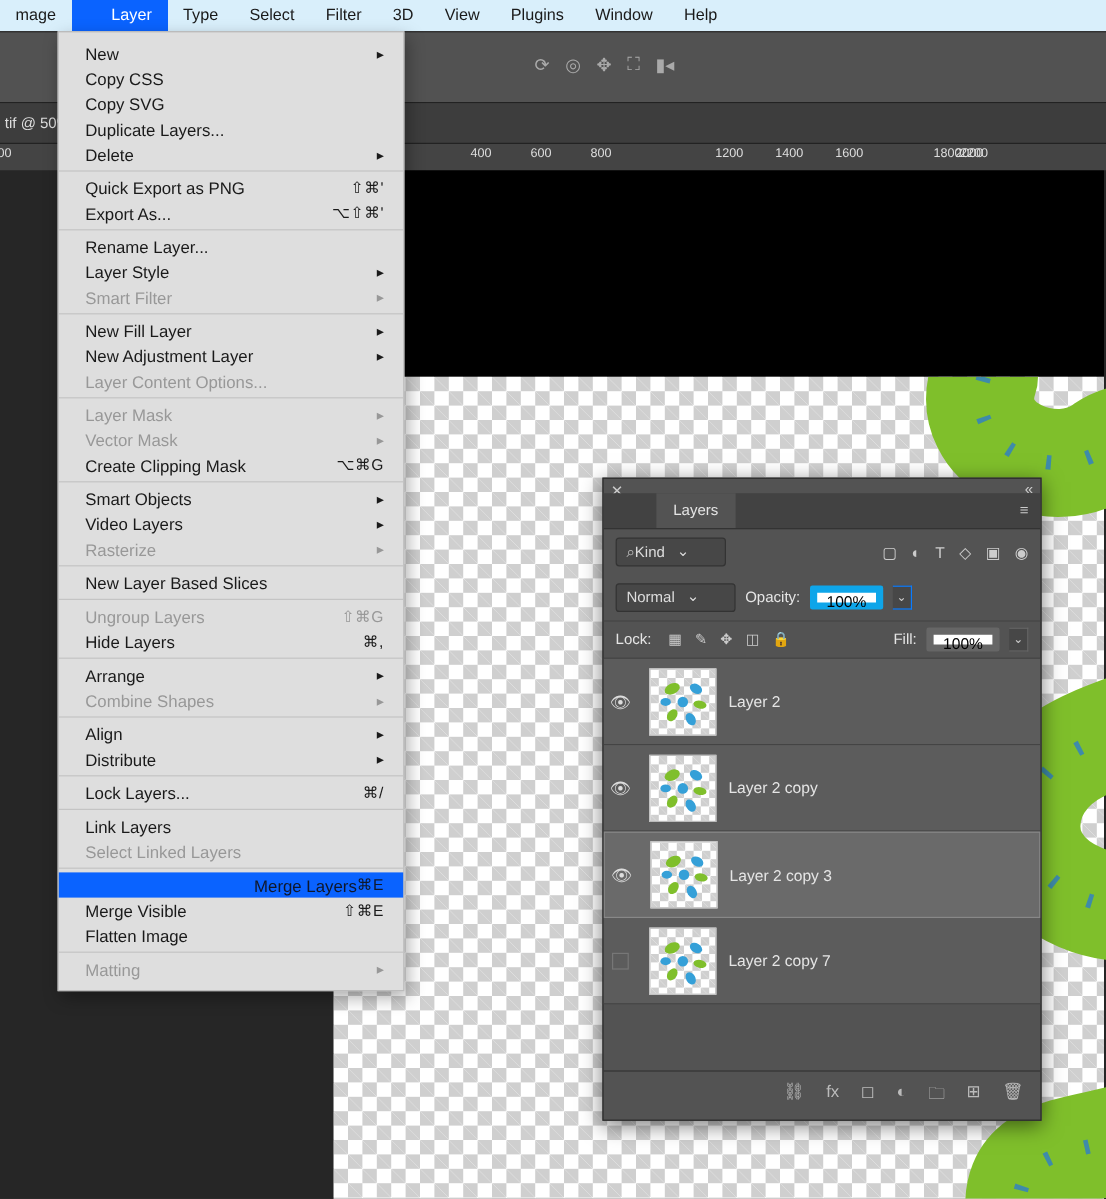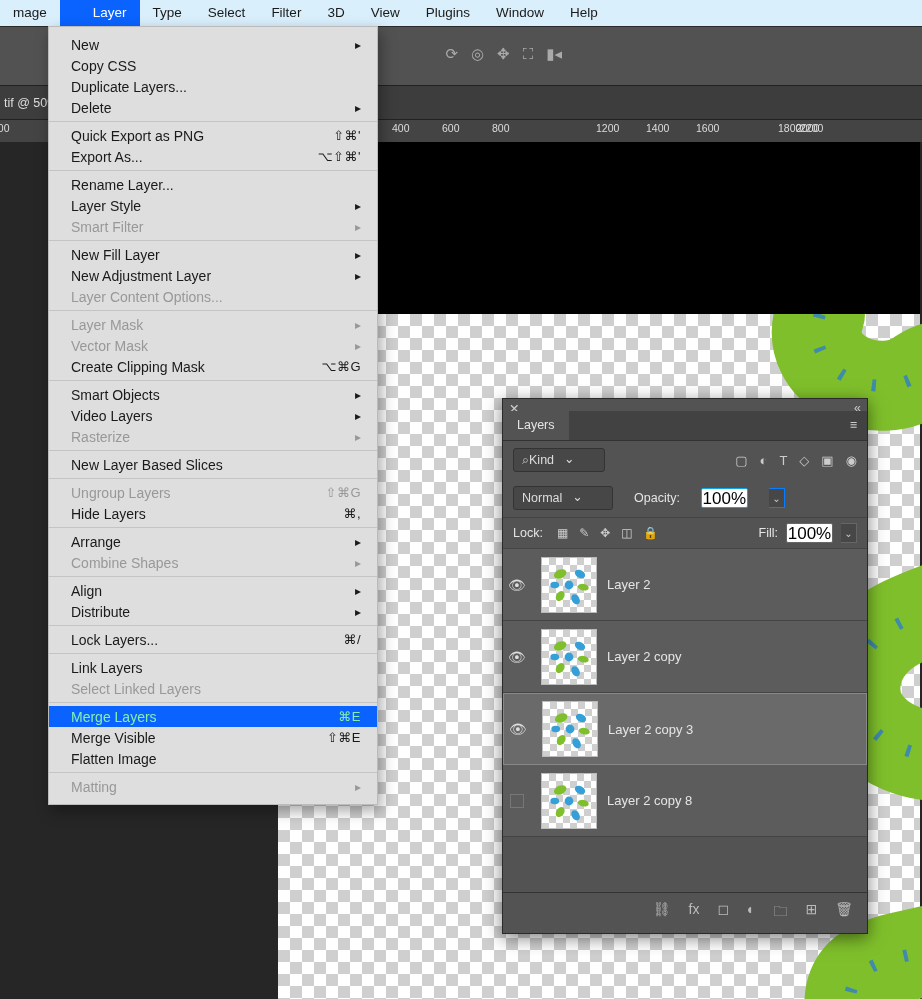--- a/index.html
+++ b/index.html
@@ -30,45 +30,45 @@
                   background-image:
                     linear-gradient(45deg,#cfcfcf 25%,transparent 25%,transparent 75%,#cfcfcf 75%,#cfcfcf),
                     linear-gradient(45deg,#cfcfcf 25%,transparent 25%,transparent 75%,#cfcfcf 75%,#cfcfcf);
                   background-color:#fff;
                   background-size:24px 24px;
                   background-position:0 0,12px 12px;}
   .art { position:absolute; top:172px; left:760px; right:0; bottom:0; pointer-events:none; overflow:hidden;}
   .art svg{ width:300px; height:700px;}
 
   
-  .dropdown { position:absolute; top:26px; left:48px; width:330px; background:#dedede;
+  .dropdown { position:absolute; top:26px; left:48px; width:289px; background:#dedede;
               box-shadow:3px 6px 14px rgba(0,0,0,0.35); border:1px solid #bbb; padding:4px 0;}
   .dd-group { border-bottom:1px solid #c4c4c4; padding:3px 0; }
   .dd-group:last-child{border-bottom:none;}
   .dd-item { display:flex; align-items:center; justify-content:space-between;
              padding:2px 16px 2px 22px; font-size:14px; color:#1a1a1a; height:21px; cursor:default;}
   .dd-item.disabled { color:#989898; }
-  .dd-item.highlight{ background:#0a63ff; color:#86efac;}
+  .dd-item.highlight{ background:#0a63ff; color:#0f172a;justify-content:flex-end;}
   .dd-sub::after { content:"▸"; font-size:12px; }
   .dd-short { font-size:13px; letter-spacing:0.5px; }
 
   
   .panel { position:absolute; top:398px; left:502px; width:366px; height:536px;
            background:#535353; border:1px solid #2a2a2a; box-shadow:0 4px 16px rgba(0,0,0,0.5);
            color:#e5e5e5; font-size:12.5px; display:flex; flex-direction:column;}
   .panel-close{ height:12px; padding:2px 6px 0 6px; display:flex; justify-content:space-between; color:#ccc;}
   .panel-tabs { height:30px; display:flex; border-bottom:1px solid #333; background:#424242;}
-  .panel-tab  { padding:7px 14px; background:#535353; font-weight:500;}
+  .panel-tab  { padding:7px 14px; background:#535353; font-weight:500;margin-left:44px;}
   .panel-menu { margin-left:auto; padding:7px 10px; color:#ccc;}
-  .panel-row  { display:flex; align-items:center; gap:21px; padding:7px 10px;}
+  .panel-row  { display:flex; align-items:center; gap:8px; padding:7px 10px;}
   .p-select   { background:#474747; border:1px solid #333; color:#ddd; height:24px; border-radius:3px; padding:0 8px; display:flex; align-items:center;}
   .p-select::after{content:"⌄"; margin-left:10px; position:relative; top:-2px;}
   .p-search::before{content:"⌕ "; opacity:0.8;}
   .p-icons { margin-left:auto; display:flex; gap:12px; font-size:13px; color:#ccc;}
-  .p-input { background:#fff; border:1px solid #0ea5e9; color:#000; width:47px; height:20px; text-align:center; font-size:17px; border-radius:2px;}
+  .p-input { background:#fff; border:6px solid #0ea5e9; color:#000; width:61px; height:20px; text-align:center; font-size:13px; border-radius:2px;}
   .p-drop  { width:16px; height:20px; border:1px solid #0a7cff; border-left:none; background:#474747; display:flex; align-items:center; justify-content:center; font-size:10px; color:#ccc;}
   .lock-row{ display:flex; align-items:center; gap:8px; padding:5px 10px; border-top:1px solid #444; border-bottom:1px solid #444;}
   .lock-icons{ display:flex; gap:11px; font-size:12px; color:#ccc; margin-left:6px;}
   .layer-list{flex:1; overflow:auto;}
   .layer { display:flex; align-items:center; height:72px; border-bottom:1px solid #444; background:#5c5c5c;}
   .layer.selected{background:#6a6a6a; border:1px solid #888;}
   .vis { width:28px; text-align:center; color:#ddd; font-size:14px;}
   .thumb { width:56px; height:56px; margin:0 10px; border:1px solid #bbb;
            background-image:
              linear-gradient(45deg,#cfcfcf 25%,transparent 25%,transparent 75%,#cfcfcf 75%),
@@ -138,20 +138,23 @@
 
 <div class="dropdown" id="dropdown">
     <div class="dd-group">
       <div class="dd-item dd-sub">
         <span>New</span>
       </div>
       <div class="dd-item">
         <span>Copy CSS</span>
       </div>
       <div class="dd-item">
+        <span>Copy SVG</span>
+      </div>
+      <div class="dd-item">
         <span>Duplicate Layers...</span>
       </div>
       <div class="dd-item dd-sub">
         <span>Delete</span>
       </div>
     </div>
     <div class="dd-group">
       <div class="dd-item">
         <span>Quick Export as PNG</span>
         <span class="dd-short">⇧⌘'</span>
@@ -374,21 +377,21 @@
               <circle cx="20" cy="20" r="4" fill="#35a0d8"></circle>
               <ellipse cx="12" cy="10" rx="6" ry="4" fill="#7fbf2b" transform="rotate(-25 12 10)"></ellipse>
               <ellipse cx="30" cy="10" rx="5" ry="3.5" fill="#35a0d8" transform="rotate(30 30 10)"></ellipse>
               <ellipse cx="33" cy="22" rx="5" ry="3" fill="#7fbf2b" transform="rotate(10 33 22)"></ellipse>
               <ellipse cx="26" cy="33" rx="5" ry="3.5" fill="#35a0d8" transform="rotate(60 26 33)"></ellipse>
               <ellipse cx="12" cy="30" rx="5" ry="3.5" fill="#7fbf2b" transform="rotate(-55 12 30)"></ellipse>
               <ellipse cx="7" cy="20" rx="4" ry="3" fill="#35a0d8"></ellipse>
             </g>
           </svg>
         </div>
-        <div class="layer-name">Layer 2 copy 8</div>
+        <div class="layer-name">Layer 2 copy 7</div>
       </div>
     </div>
 
   <div class="panel-foot" id="panel-foot">
       <span>⛓</span>
       <span>fx</span>
       <span>◻</span>
       <span>◐</span>
       <span>🗀</span>
       <span>⊞</span>

